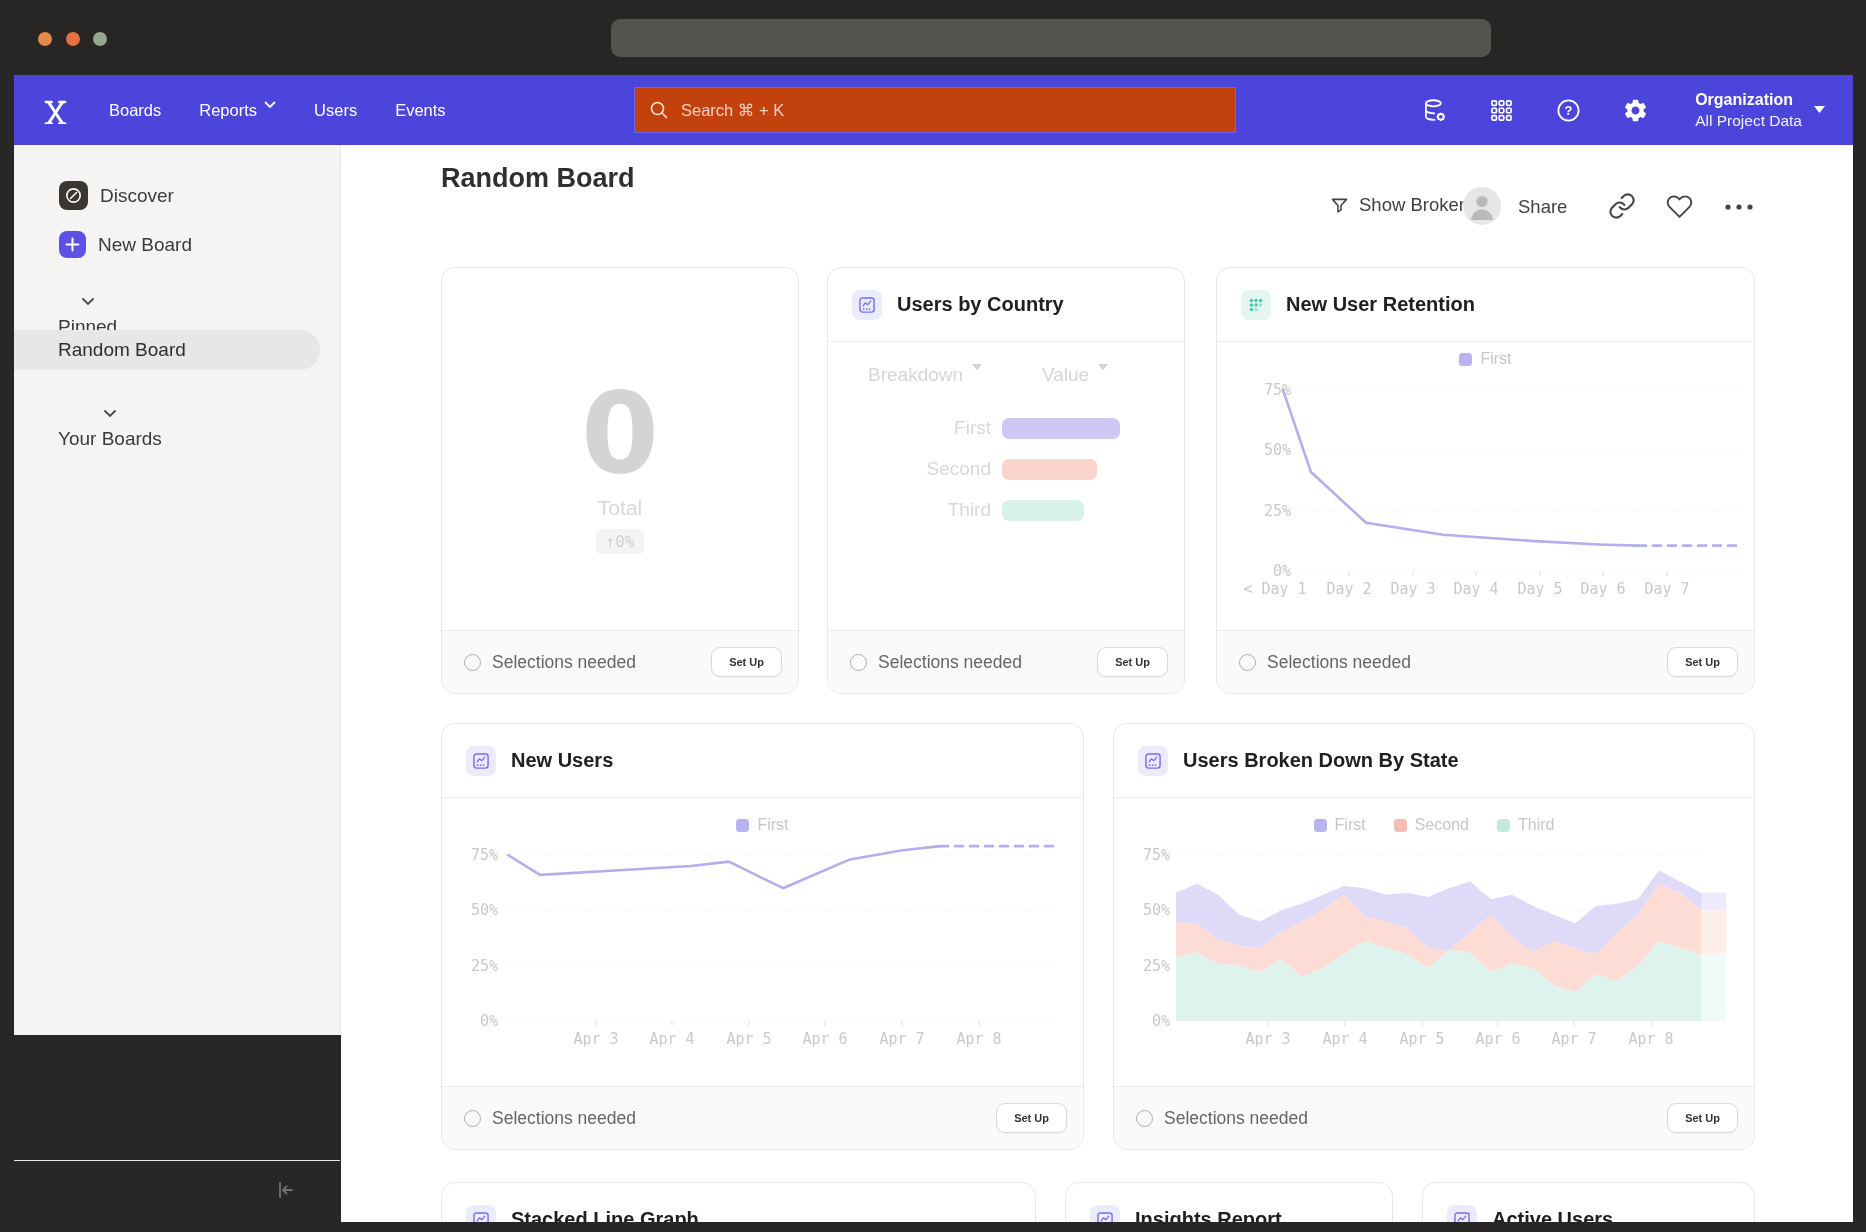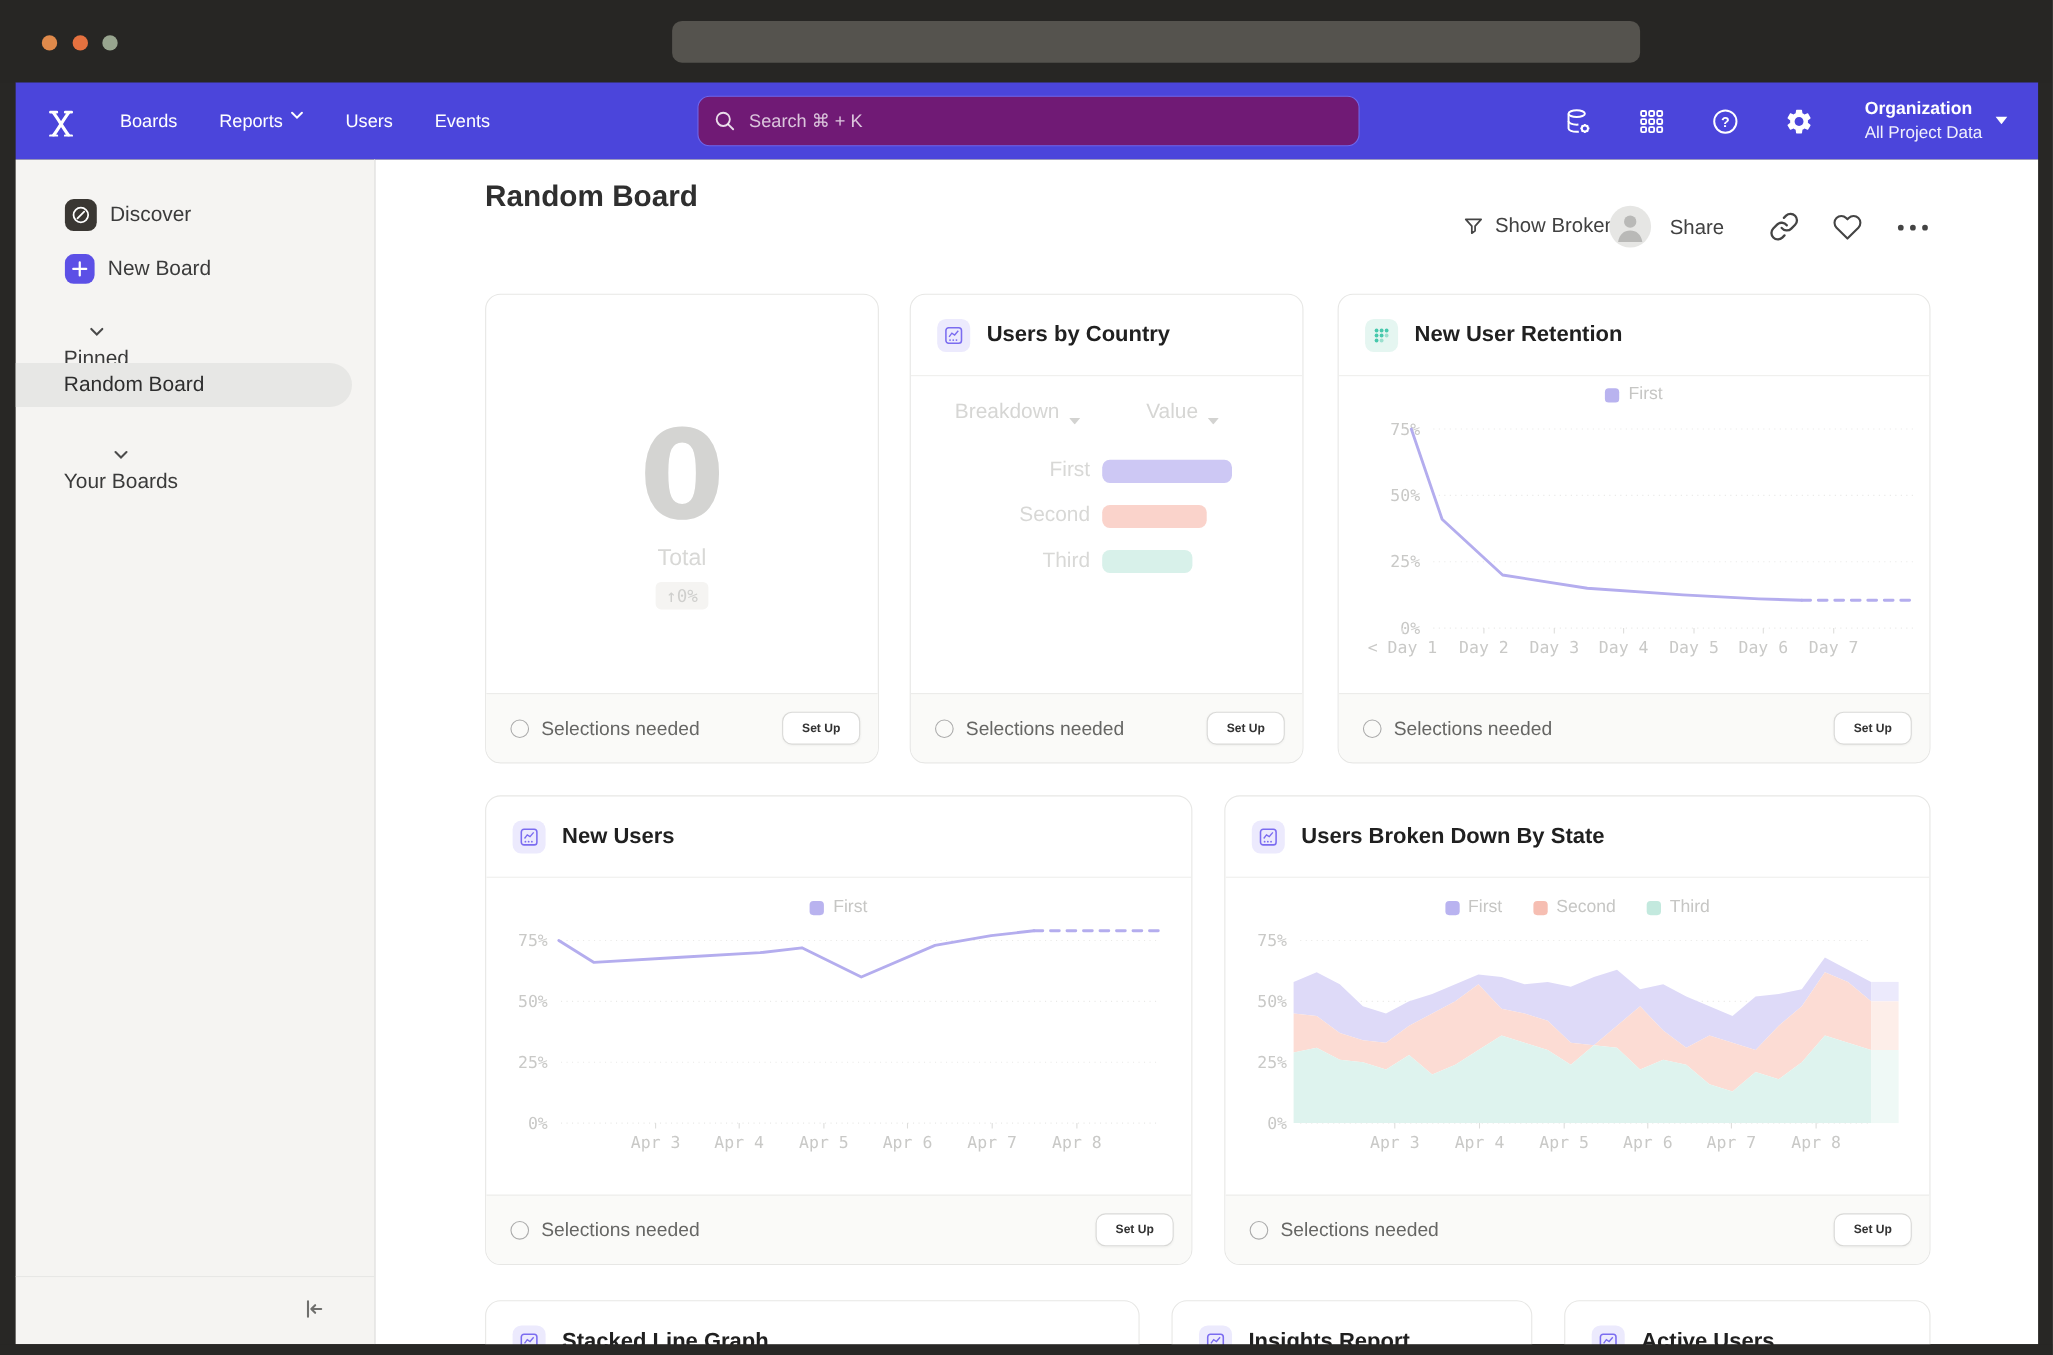--- a/index.html
+++ b/index.html
@@ -6,35 +6,35 @@
   .page{position:relative;width:1866px;height:1232px;background:#282725;font-family:"Liberation Sans",sans-serif;overflow:hidden;}
   
   .chrome{position:absolute;left:0;top:0;right:0;height:75px;background:#272624;}
   .light{position:absolute;top:32px;width:14px;height:14px;border-radius:50%;}
   .urlbar{position:absolute;left:611px;top:19px;width:852px;height:38px;border-radius:9px;background:#55534e;border:none;outline:none;color:#ddd;padding:0 14px;font-size:15px;}
   
   .topnav{position:absolute;left:14px;right:13px;top:75px;height:70px;background:#4b45db;display:flex;align-items:center;}
   .brand{margin-left:28px;width:27px;height:27px;flex:none;}
   .nav-items{display:flex;align-items:center;gap:38px;margin-left:40px;color:#fff;font-size:16.5px;font-weight:500;}
   .nav-item{display:flex;align-items:flex-start;gap:7px;cursor:pointer;}
-  .searchwrap{position:absolute;left:620px;top:12px;width:602px;height:46px;background:#701a75;border:1px solid #6e66ec;border-radius:11px;display:flex;align-items:center;padding:0 14px;box-sizing:border-box;}
+  .searchwrap{position:absolute;left:620px;top:12px;width:602px;height:46px;background:#c2410c;border:1px solid #6e66ec;border-radius:1px;display:flex;align-items:center;padding:0 14px;box-sizing:border-box;}
   .searchwrap input{flex:1;background:transparent;border:none;outline:none;color:#fff;font-size:16.5px;margin-left:10px;}
   .searchwrap input::placeholder{color:rgba(255,255,255,.75);}
   .nav-right{position:absolute;right:28px;top:0;height:70px;display:flex;align-items:center;gap:40px;}
   .nav-icon{width:27px;height:27px;cursor:pointer;}
   .orgblock{display:flex;align-items:center;gap:12px;cursor:pointer;margin-left:6px;}
   .orgname{color:#fff;font-size:16px;font-weight:700;line-height:1.35;}
   .orgproj{color:rgba(255,255,255,.92);font-size:15.5px;line-height:1.3;}
   
   .edge-l{position:absolute;left:0;top:75px;bottom:0;width:14px;background:#282725;z-index:6;}
   .edge-r{position:absolute;right:0;top:75px;bottom:0;width:13px;background:#282725;z-index:6;}
   .edge-b{position:absolute;left:0;right:0;top:1222px;height:10px;background:#282725;z-index:6;}
   
   .dots{background-image:radial-gradient(rgba(0,0,0,.05) 1px,transparent 1.3px);background-size:7px 7px;}
-  .sidebar{position:absolute;left:14px;top:145px;width:327px;height:1077px;background:#f5f4f2;border-right:1px solid #e7e7e5;box-sizing:border-box;}
+  .sidebar{position:absolute;left:14px;top:145px;width:327px;height:890px;background:#f5f4f2;border-right:1px solid #e7e7e5;box-sizing:border-box;}
   .siderow{position:absolute;display:flex;align-items:center;gap:12px;left:45px;color:#3b3b3b;font-size:19px;font-weight:500;cursor:pointer;}
   .chip-sq{width:29px;height:29px;border-radius:8px;display:flex;align-items:center;justify-content:center;flex:none;}
   .sec-head{position:absolute;left:44px;display:flex;align-items:center;gap:10px;color:#3a3a3a;font-size:19px;font-weight:500;cursor:pointer;flex-direction:column;}
   .pill{position:absolute;left:0;top:185px;width:306px;height:40px;background:#e7e7e5;border-radius:0 21px 21px 0;display:flex;align-items:center;padding-left:44px;box-sizing:border-box;color:#2e2e2e;font-size:19px;cursor:pointer;}
   .side-bottom{position:absolute;left:0;right:0;top:1015px;border-top:1px solid #e7e7e5;height:62px;}
   .collapse{position:absolute;left:256px;top:14px;width:30px;height:30px;cursor:pointer;}
   
   .main-bg{position:absolute;left:341px;top:145px;right:13px;height:1077px;background:#ffffff;}
   .board-title{position:absolute;left:441px;top:163px;margin:0;font-size:27px;font-weight:700;color:#2f2f2f;}
   .board-sub{position:absolute;left:441px;top:211px;font-size:19px;color:#9b9b99;}
@@ -51,21 +51,21 @@
   .card-foot{position:absolute;left:0;right:0;bottom:0;height:63px;background:#fafaf8;border-top:1px solid #ececea;display:flex;align-items:center;padding:0 16px 0 22px;box-sizing:border-box;}
   .radio{width:15px;height:15px;border:1.5px solid #ababab;border-radius:50%;flex:none;}
   .status{margin-left:11px;color:#666664;font-size:17.5px;}
   .setup{margin-left:auto;background:#fff;border:1px solid #d9d9d7;border-radius:9px;padding:8px 17px;font-size:11px;font-weight:600;color:#333;font-family:"Liberation Sans",sans-serif;box-shadow:0 1px 2px rgba(0,0,0,.04);cursor:pointer;}
   
   .dnu{position:absolute;inset:0;display:flex;flex-direction:column;align-items:center;}
   .bigzero{margin-top:42px;font-size:112px;line-height:98px;font-weight:600;color:#d4d4d2;font-family:"DejaVu Sans",sans-serif;}
   .totallbl{margin-top:14px;font-size:21px;color:#d8d8d6;}
   .deltapill{margin-top:9px;background:#f5f4f2;border-radius:5px;padding:3px 10px;font-family:"DejaVu Sans Mono",monospace;font-size:16px;color:#cfcfcd;}
   
-  .dd{position:absolute;display:flex;align-items:flex-end;gap:9px;color:#d6d6d4;font-size:19px;cursor:pointer;}
+  .dd{position:absolute;display:flex;align-items:flex-start;gap:9px;color:#d6d6d4;font-size:19px;cursor:pointer;}
   .bars{position:absolute;left:0;top:75px;right:0;}
   .bar-row{display:flex;align-items:center;gap:11px;margin-bottom:19px;}
   .bar-label{width:163px;text-align:right;color:#d8d8d6;font-size:19px;flex:none;}
   .bar{height:21px;border-radius:7px;}
   
   .legend{position:absolute;left:0;right:0;display:flex;justify-content:center;gap:28px;color:#c6c6c4;font-size:16px;z-index:2;}
   .legend .li{display:flex;align-items:center;gap:8px;}
   .legend .sw{width:13px;height:13px;border-radius:3.5px;display:inline-block;}
   svg.chart{position:absolute;left:0;top:0;}
   svg.chart text.tick{fill:#c9c9c7;font-family:"DejaVu Sans Mono",monospace;font-size:15px;}

